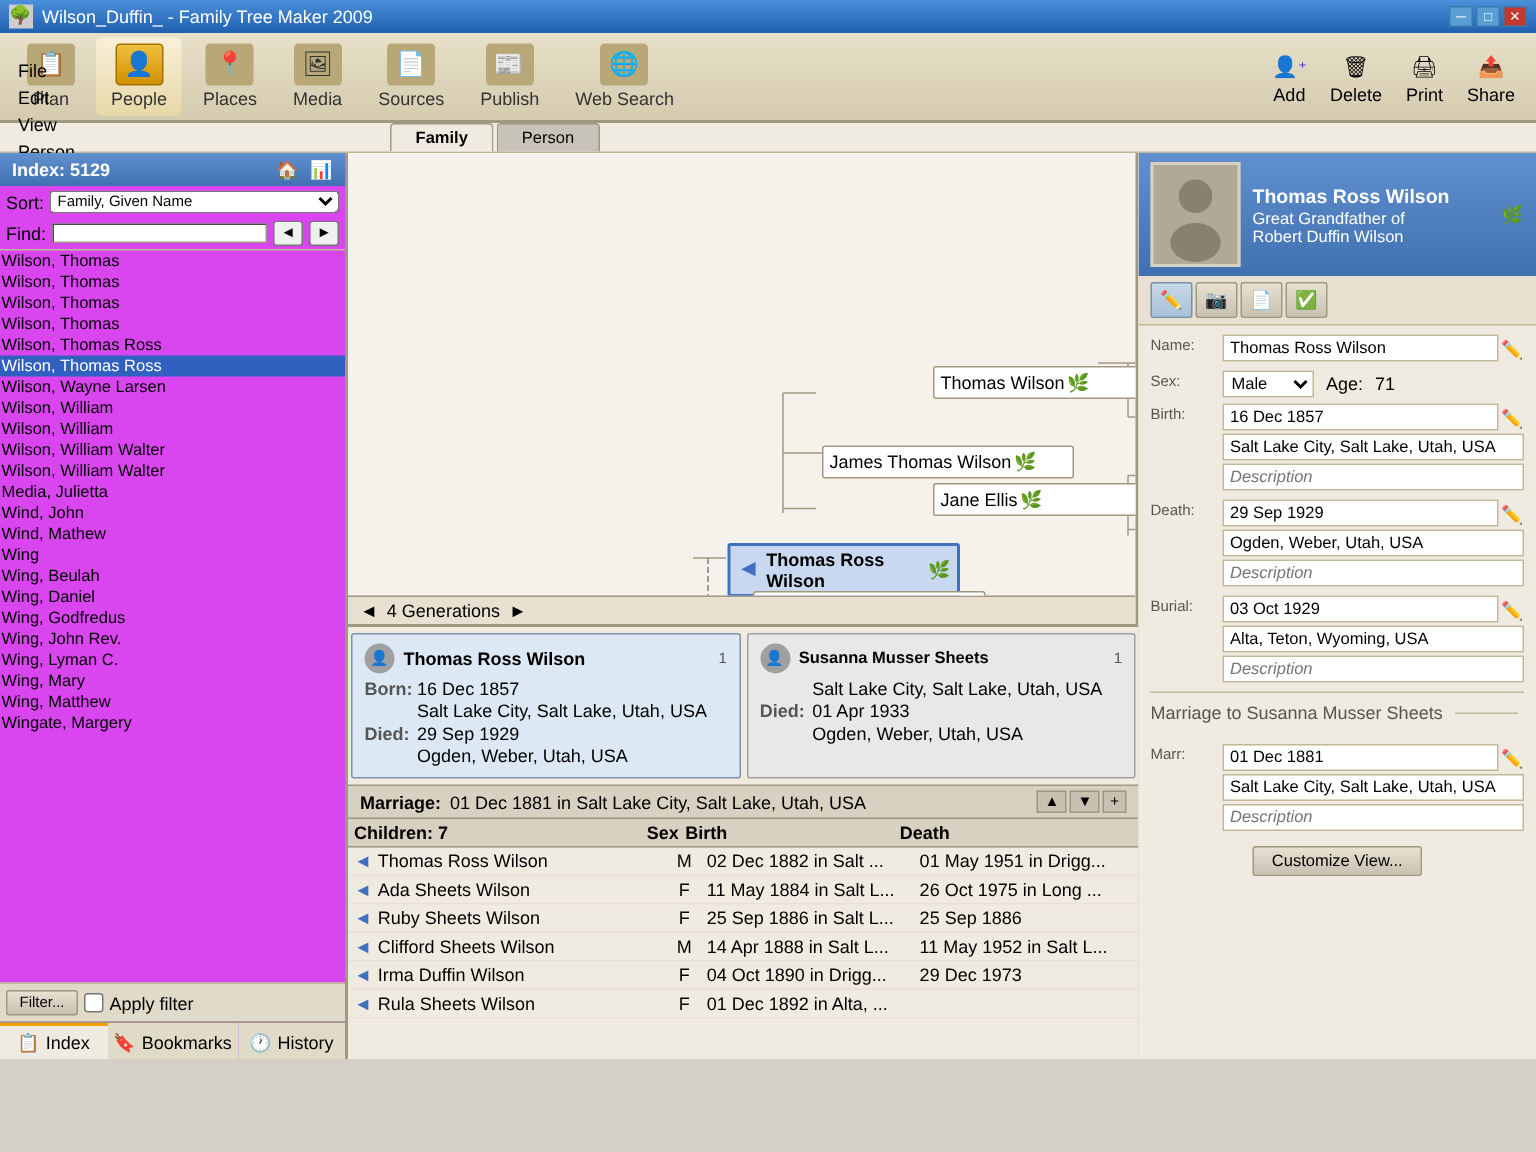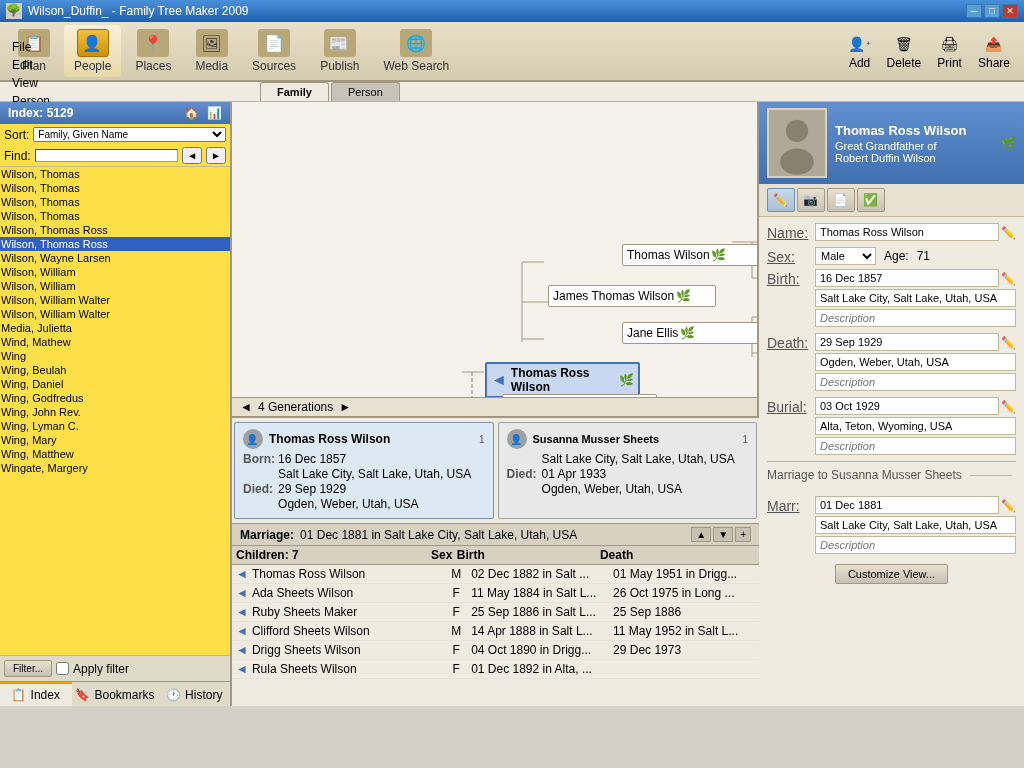--- a/index.html
+++ b/index.html
@@ -24,21 +24,21 @@
     .menu-item { padding: 2px 8px; cursor: pointer; }
     .tool-btn { display: flex; flex-direction: column; align-items: center; font-size: 10px; cursor: pointer; gap: 1px; padding: 2px 6px; }
     .tool-icon { width: 22px; height: 22px; display: flex; align-items: center; justify-content: center; font-size: 14px; }
     .tab { padding: 3px 16px; background: #c8c3b8; border: 1px solid #a09880; border-bottom: none; cursor: pointer; font-size: 11px; border-radius: 3px 3px 0 0; }
     .tab.active { background: #f0ebe0; font-weight: bold; }
 
     
     #main { display: flex; height: calc(768px - 22px - 60px - 20px - 36px - 26px); }
 
     
-    #sidebar { width: 232px; background: #fde047; border-right: 2px solid #a09880; display: flex; flex-direction: column; }
+    #sidebar { width: 232px; background: #d946ef; border-right: 2px solid #a09880; display: flex; flex-direction: column; }
     #index-header { background: linear-gradient(to bottom, #6090d0, #4070b0); color: white; padding: 4px 8px; display: flex; align-items: center; gap: 4px; font-weight: bold; font-size: 12px; }
     #index-header .home-btn { margin-left: auto; cursor: pointer; }
     #sort-row { padding: 3px 4px; display: flex; align-items: center; gap: 4px; font-size: 11px; }
     #sort-row select { flex: 1; font-size: 10px; }
     #find-row { padding: 2px 4px; display: flex; align-items: center; gap: 4px; font-size: 11px; }
     #find-row input { flex: 1; font-size: 10px; border: 1px inset #a09880; }
     #name-list { flex: 1; overflow-y: auto; border-top: 1px solid #c0b898; }
     .name-item { padding: 1px 1px; cursor: pointer; font-size: 11px; }
     .name-item.selected { background: #3060c0; color: white; }
     .sidebar-tab { flex: 1; padding: 4px; text-align: center; cursor: pointer; font-size: 11px; display: flex; align-items: center; justify-content: center; gap: 4px; background: #e0dbc8; border-top: 2px solid transparent; }
@@ -79,21 +79,21 @@
     #person-header { background: linear-gradient(to bottom, #6090d0, #4070b0); color: white; padding: 6px 8px; display: flex; gap: 8px; align-items: center; }
     #person-photo { width: 60px; height: 70px; background: #b8b0a0; border: 2px solid #d8d0c0; overflow: hidden; display: flex; align-items: center; justify-content: center; }
     #person-header-text h2 { font-size: 13px; font-weight: bold; margin-bottom: 2px; }
     #person-header-text p { font-size: 11px; }
     #person-tools { display: flex; gap: 2px; padding: 4px 8px; background: #e8e0d0; border-bottom: 1px solid #c0b898; }
     .person-tool { width: 28px; height: 24px; background: linear-gradient(to bottom, #e8e0d0, #c8c0b0); border: 1px solid #a09880; cursor: pointer; display: flex; align-items: center; justify-content: center; font-size: 12px; border-radius: 2px; }
     .person-tool.active { background: linear-gradient(to bottom, #c8d8e8, #a8c0d8); border: 1px solid #7090b0; }
 
     #person-details { padding: 6px 8px; flex: 1; }
     .detail-row { display: flex; margin-bottom: 4px; align-items: flex-start; }
-    .detail-label { color: #555; min-width: 48px; font-size: 14px; padding-top: 2px; text-decoration: underline; }
+    .detail-label { color: #555; min-width: 48px; font-size: 10px; padding-top: 2px; }
     .detail-value { flex: 1; }
     .detail-field { background: white; border: 1px solid #c0b898; padding: 2px 4px; font-size: 11px; width: 100%; margin-bottom: 2px; }
     .detail-field.desc { color: #999; font-style: italic; }
     .sex-row { display: flex; gap: 8px; align-items: center; }
     .sex-select { font-size: 11px; border: 1px solid #c0b898; background: white; padding: 1px; }
     .marriage-section { border-top: 1px solid #c0b898; padding-top: 6px; margin-top: 4px; }
     .marriage-title { font-size: 11px; color: #555; margin-bottom: 14px; display: flex; gap: 4px; align-items: center; }
     .customize-btn { display: block; margin: 8px auto; padding: 3px 12px; background: linear-gradient(to bottom, #e8e0d0, #c8c0b0); border: 1px solid #a09880; cursor: pointer; font-size: 11px; border-radius: 2px; }
     .edit-icon { color: #808080; font-size: 12px; cursor: pointer; margin-left: 2px; }
 
@@ -211,20 +211,21 @@
         <div class="name-item">Wilson, Thomas</div>
         <div class="name-item">Wilson, Thomas</div>
         <div class="name-item">Wilson, Thomas Ross</div>
         <div class="name-item selected">Wilson, Thomas Ross</div>
         <div class="name-item">Wilson, Wayne Larsen</div>
         <div class="name-item">Wilson, William</div>
         <div class="name-item">Wilson, William</div>
         <div class="name-item">Wilson, William Walter</div>
         <div class="name-item">Wilson, William Walter</div>
         <div class="name-item">Media, Julietta</div>
+        <div class="name-item">Wind, John</div>
         <div class="name-item">Wind, Mathew</div>
         <div class="name-item">Wing</div>
         <div class="name-item">Wing, Beulah</div>
         <div class="name-item">Wing, Daniel</div>
         <div class="name-item">Wing, Godfredus</div>
         <div class="name-item">Wing, John Rev.</div>
         <div class="name-item">Wing, Lyman C.</div>
         <div class="name-item">Wing, Mary</div>
         <div class="name-item">Wing, Matthew</div>
         <div class="name-item">Wingate, Margery</div>
@@ -286,21 +287,21 @@
           <line x1="520" y1="336" x2="556" y2="336" stroke="#a09880" stroke-width="1"></line>
 
           <line x1="240" y1="270" x2="240" y2="300" stroke="#808080" stroke-width="1" stroke-dasharray="4,2"></line>
         </svg>
 
         <div class="tree-box" style="left:390px;top:142px;width:155px;">
           <span>Thomas Wilson</span>
           <span class="leaf-icon">🌿</span>
         </div>
 
-        <div class="tree-box" style="left:316px;top:183px;width:168px;text-align:center;">
+        <div class="tree-box" style="left:316px;top:195px;width:168px;text-align:center;">
           <span>James Thomas Wilson</span>
           <span class="leaf-icon">🌿</span>
         </div>
 
         <div class="tree-box" style="left:390px;top:220px;width:155px;">
           <span>Jane Ellis</span>
           <span class="leaf-icon">🌿</span>
         </div>
 
         <div class="tree-box highlighted" style="left:253px;top:260px;width:155px;">
@@ -399,35 +400,35 @@
     </div>
             <div class="child-row">
       <span class="arrow">◄</span>
       <span class="col-name">Ada Sheets Wilson</span>
       <span class="col-sex">F</span>
       <span class="col-birth">11 May 1884 in Salt L...</span>
       <span class="col-death">26 Oct 1975 in Long ...</span>
     </div>
             <div class="child-row">
       <span class="arrow">◄</span>
-      <span class="col-name">Ruby Sheets Maker</span>
+      <span class="col-name">Ruby Sheets Wilson</span>
       <span class="col-sex">F</span>
       <span class="col-birth">25 Sep 1886 in Salt L...</span>
       <span class="col-death">25 Sep 1886</span>
     </div>
             <div class="child-row">
       <span class="arrow">◄</span>
       <span class="col-name">Clifford Sheets Wilson</span>
       <span class="col-sex">M</span>
       <span class="col-birth">14 Apr 1888 in Salt L...</span>
       <span class="col-death">11 May 1952 in Salt L...</span>
     </div>
             <div class="child-row">
       <span class="arrow">◄</span>
-      <span class="col-name">Drigg Sheets Wilson</span>
+      <span class="col-name">Irma Duffin Wilson</span>
       <span class="col-sex">F</span>
       <span class="col-birth">04 Oct 1890 in Drigg...</span>
       <span class="col-death">29 Dec 1973</span>
     </div>
             <div class="child-row">
       <span class="arrow">◄</span>
       <span class="col-name">Rula Sheets Wilson</span>
       <span class="col-sex">F</span>
       <span class="col-birth">01 Dec 1892 in Alta, ...</span>
       <span class="col-death"></span>

